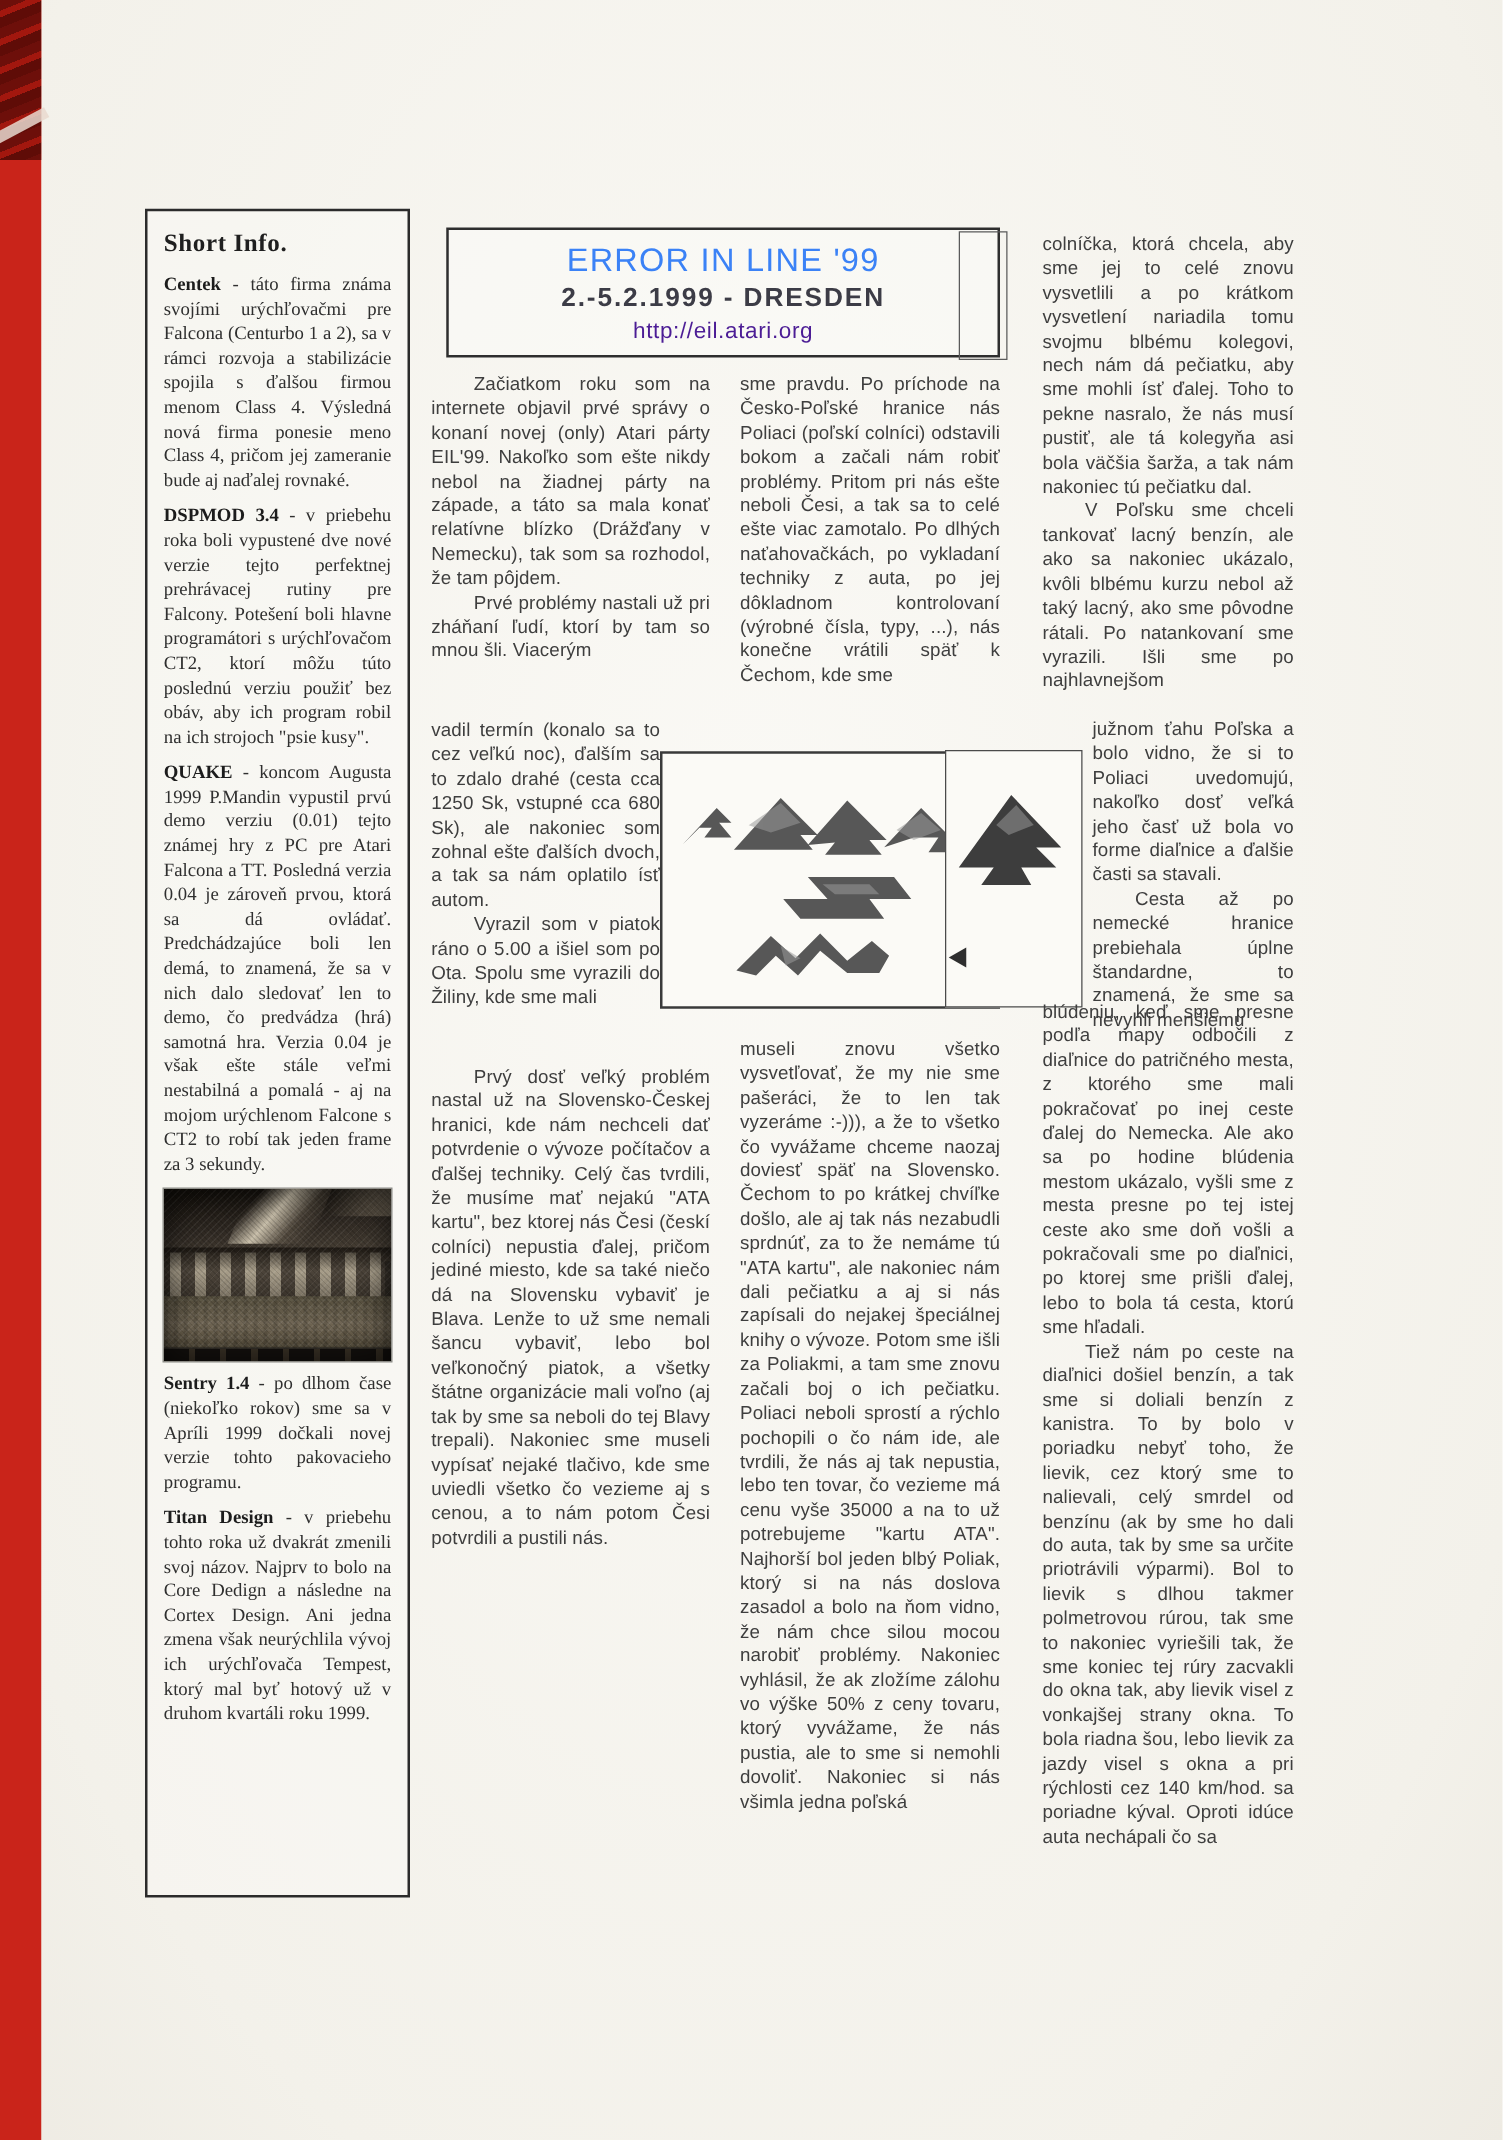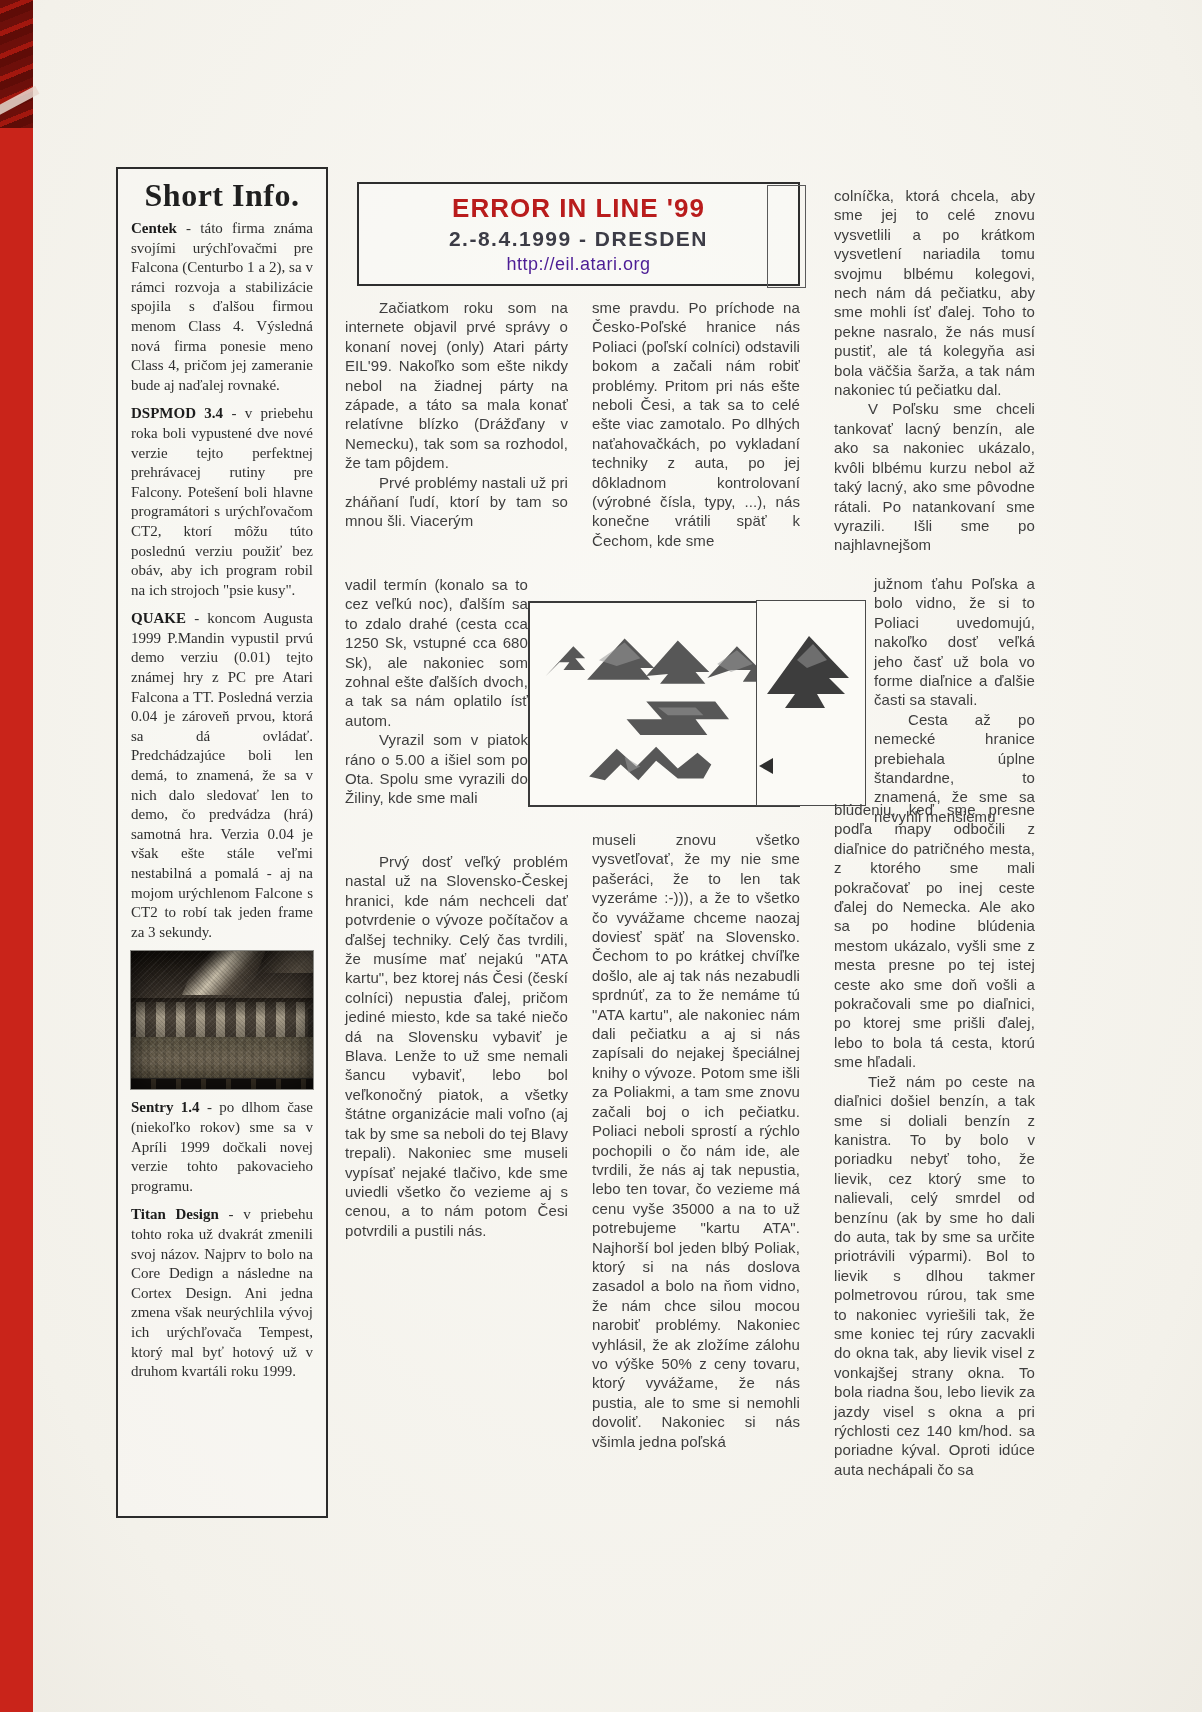--- a/index.html
+++ b/index.html
@@ -18,21 +18,21 @@
   .red-slash{left:-6px;top:96px;width:46px;height:9px;background:#e9d9cf;transform:rotate(-28deg);opacity:.85;}
 
   
   .shortinfo{
     left:116px;top:167px;width:212px;height:1351px;box-sizing:border-box;
     border:2px solid #2b2b2b;padding:12px 13px 8px 13px;background:rgba(255,255,255,0.25);
     font-family:"Liberation Serif", serif;font-size:15px;line-height:19.6px;color:#2f2f2f;
     text-align:justify;
   }
   .shortinfo h2{
-    margin:0 0 10px 0;text-align:center;font-size:32px;line-height:28px;
+    margin:0 0 10px 0;text-align:left;font-size:20px;line-height:28px;
     font-weight:bold;letter-spacing:.5px;color:#1f1f1f;
   }
   .shortinfo p{margin:0 0 9px 0;}
   .shortinfo b{color:#1c1c1c;}
 
   
   .quake{position:relative;width:182px;height:138px;margin:6px auto 9px auto;background:#3a342c;overflow:hidden;outline:1px solid #8a8a85;}
   .quake div{position:absolute;}
   .q-ceil{left:0;top:0;width:100%;height:42%;background:linear-gradient(175deg,#16120d 8%,#2d2721 48%,#51483c 100%);}
   .q-beam{left:34%;top:-8%;width:36%;height:40%;transform:skewX(-22deg);
@@ -53,21 +53,21 @@
   .q-bar{left:0;bottom:0;width:100%;height:10px;border-top:1px solid #2c2a26;
     background:repeating-linear-gradient(90deg,#14110e 0 20px,#3a3226 20px 25px);}
   .q-vig{left:0;top:0;width:100%;height:100%;box-shadow:inset 0 0 28px rgba(0,0,0,.75);}
 
   
   .evhdr{
     left:357px;top:182px;width:443px;height:104px;box-sizing:border-box;
     border:2px solid #2e2e2e;background:rgba(255,255,255,.3);
     display:flex;flex-direction:column;align-items:center;justify-content:center;gap:3px;
   }
-  .ev-title{font-size:26px;font-weight:bold;letter-spacing:1px;color:#b91c1c;}
+  .ev-title{font-size:26px;font-weight:normal;letter-spacing:1px;color:#3b82f6;}
   .ev-dates{font-size:21px;font-weight:bold;letter-spacing:1.5px;color:#3c3c46;}
   .ev-url{font-size:18px;letter-spacing:.5px;color:#4c1d95;}
 
   
   .col{text-align:justify;font-size:15px;line-height:19.4px;color:#3e3e3e;letter-spacing:.1px;}
   .col p{margin:0;}
   .col p.ind{text-indent:34px;}
 
   .c2a{left:345px;top:298px;width:223px;}
   .c2b{left:345px;top:575px;width:183px;}
@@ -119,21 +119,21 @@
     <div class="q-bar"></div>
     <div class="q-vig"></div>
   </div>
 
   <p><b>Sentry 1.4</b><span> - po dlhom čase (niekoľko rokov) sme sa v Apríli 1999 dočkali novej verzie tohto pakovacieho programu.</span></p>
   <p><b>Titan Design</b><span> - v priebehu tohto roka už dvakrát zmenili svoj názov. Najprv to bolo na Core Dedign a následne na Cortex Design. Ani jedna zmena však neurýchlila vývoj ich urýchľovača Tempest, ktorý mal byť hotový už v druhom kvartáli roku 1999.</span></p>
 </div>
 
 <div class="abs evhdr">
   <div class="ev-title">ERROR IN LINE '99</div>
-  <div class="ev-dates">2.-8.4.1999 - DRESDEN</div>
+  <div class="ev-dates">2.-5.2.1999 - DRESDEN</div>
   <div class="ev-url">http://eil.atari.org</div>
 </div>
 
 <div class="abs col c2a">
   <p class="ind">Začiatkom roku som na internete objavil prvé správy o konaní novej (only) Atari párty EIL'99. Nakoľko som ešte nikdy nebol na žiadnej párty na západe, a táto sa mala konať relatívne blízko (Drážďany v Nemecku), tak som sa rozhodol, že tam pôjdem.</p>
   <p class="ind">Prvé problémy nastali už pri zháňaní ľudí, ktorí by tam so mnou šli. Viacerým</p>
 </div>
 <div class="abs col c2b">
   <p>vadil termín (konalo sa to cez veľkú noc), ďalším sa to zdalo drahé (cesta cca 1250 Sk, vstupné cca 680 Sk), ale nakoniec som zohnal ešte ďalších dvoch, a tak sa nám oplatilo ísť autom.</p>
   <p class="ind">Vyrazil som v piatok ráno o 5.00 a išiel som po Ota. Spolu sme vyrazili do Žiliny, kde sme mali</p>

